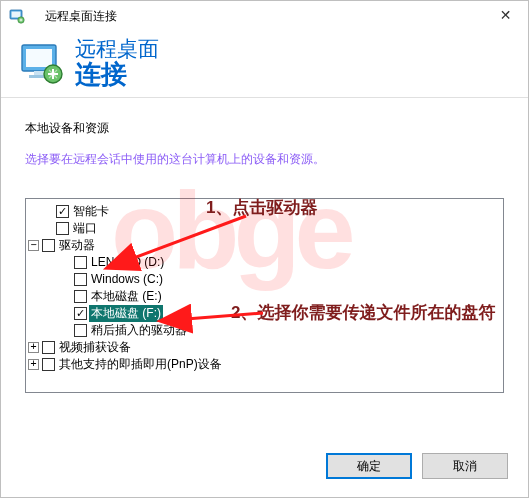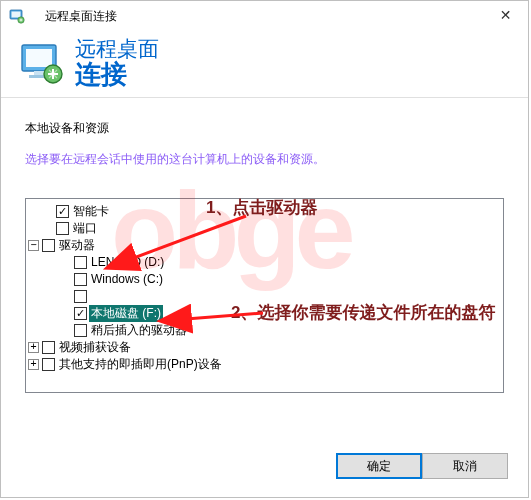--- a/index.html
+++ b/index.html
@@ -136,20 +136,21 @@
   .ind1 { padding-left: 14px; }
   .ind2 { padding-left: 46px; }
   .ind0 { padding-left: 0; }
   .expander-spacer-ind1 { display:inline-block; width: 14px; }
 
   .buttons {
     position: absolute;
     bottom: 18px;
     right: 20px;
     display: flex;
+    gap: 10px;
     margin-top: 24px;
   }
   .btn {
     min-width: 86px;
     height: 26px;
     border: 1px solid #adadad;
     background: #e1e1e1;
     font-size: 12px;
     display: inline-flex;
     align-items: center;
@@ -244,20 +245,21 @@
       <div class="tree-row ind2">
         <span class="chk"></span>
         <span class="tree-label">LENOVO (D:)</span>
       </div>
       <div class="tree-row ind2">
         <span class="chk"></span>
         <span class="tree-label">Windows (C:)</span>
       </div>
       <div class="tree-row ind2">
         <span class="chk"></span>
+        <span class="tree-label">本地磁盘 (E:)</span>
       </div>
       <div class="tree-row ind2">
         <span class="chk checked"></span>
         <span class="tree-label selected">本地磁盘 (F:)</span>
       </div>
       <div class="tree-row ind2">
         <span class="chk"></span>
         <span class="tree-label">稍后插入的驱动器</span>
       </div>
 

